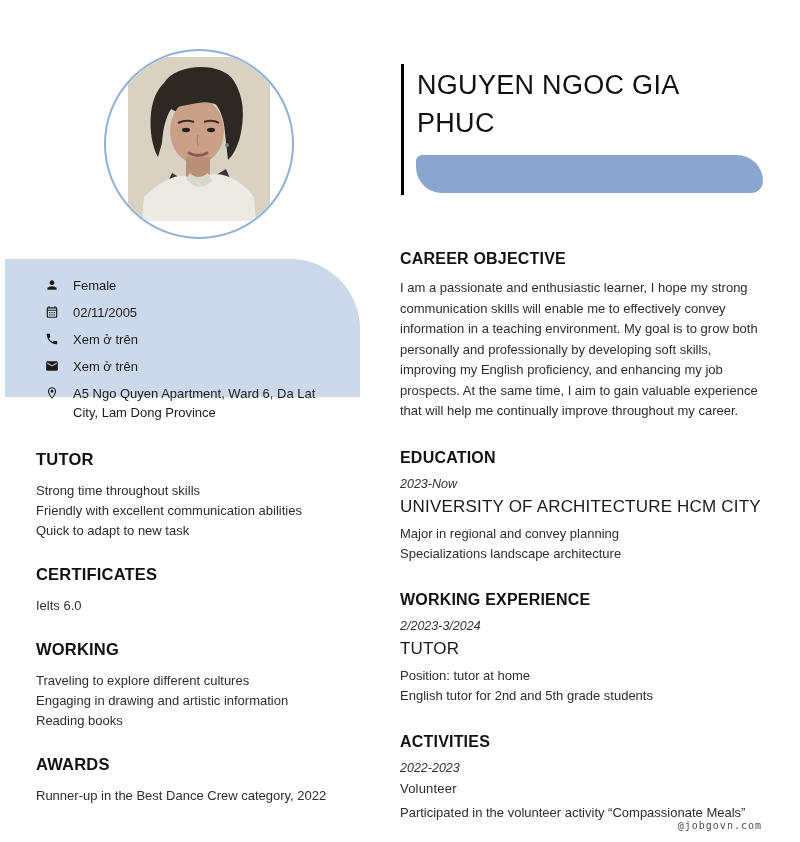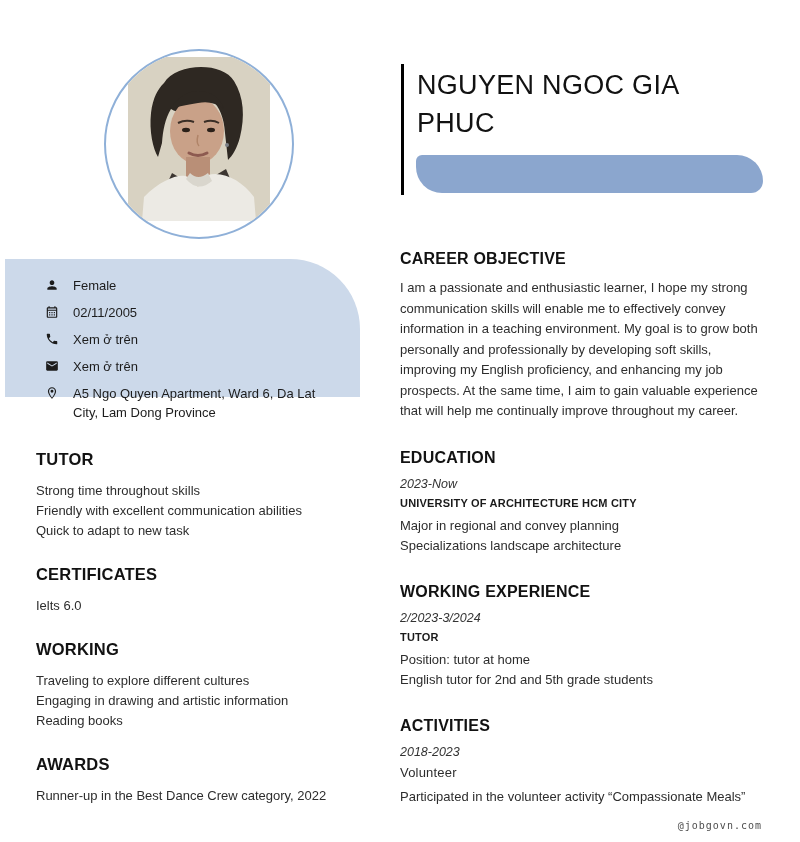--- a/index.html
+++ b/index.html
@@ -73,21 +73,21 @@
   
   .right-col { position: absolute; left: 400px; top: 250px; width: 370px; }
   .rsec h2 {
     margin: 0 0 10px 0;
     font-size: 16px; font-weight: bold; color: #121212;
     letter-spacing: 0.2px;
   }
   .rsec + .rsec { margin-top: 27px; }
   .para { font-size: 13px; line-height: 20.5px; color: #2d2d2d; }
   .period { font-size: 12.5px; font-style: italic; color: #333; margin-bottom: 6px; }
-  .org { font-size: 11px; font-weight: bold; color: #1a1a1a; margin-bottom: 7px; letter-spacing: 0.2px; }
+  .org { font-size: 17px; font-weight: normal; color: #1a1a1a; margin-bottom: 7px; letter-spacing: 0.2px; }
   .org.regular { font-weight: normal; font-size: 13px; color: #2d2d2d; }
   .detail { font-size: 13px; line-height: 19.5px; color: #2d2d2d; }
   .detail + .detail { margin-top: 1px; }
 
   
   .watermark {
     position: absolute; right: 38px; top: 820px;
     font-family: "DejaVu Sans Mono", monospace;
     font-size: 10px; color: #4d4d4d; letter-spacing: 1px;
   }
@@ -217,21 +217,21 @@
     <div class="rsec">
       <h2>WORKING EXPERIENCE</h2>
       <div class="period">2/2023-3/2024</div>
       <div class="org">TUTOR</div>
       <div class="detail">Position: tutor at home</div>
       <div class="detail">English tutor for 2nd and 5th grade students</div>
     </div>
 
     <div class="rsec">
       <h2>ACTIVITIES</h2>
-      <div class="period">2018-2023</div>
+      <div class="period">2022-2023</div>
       <div class="org regular">Volunteer</div>
       <div class="detail">Participated in the volunteer activity “Compassionate Meals”</div>
     </div>
   </div>
 
   <div class="watermark">@jobgovn.com</div>
 
 </div>
 
 </body></html>

